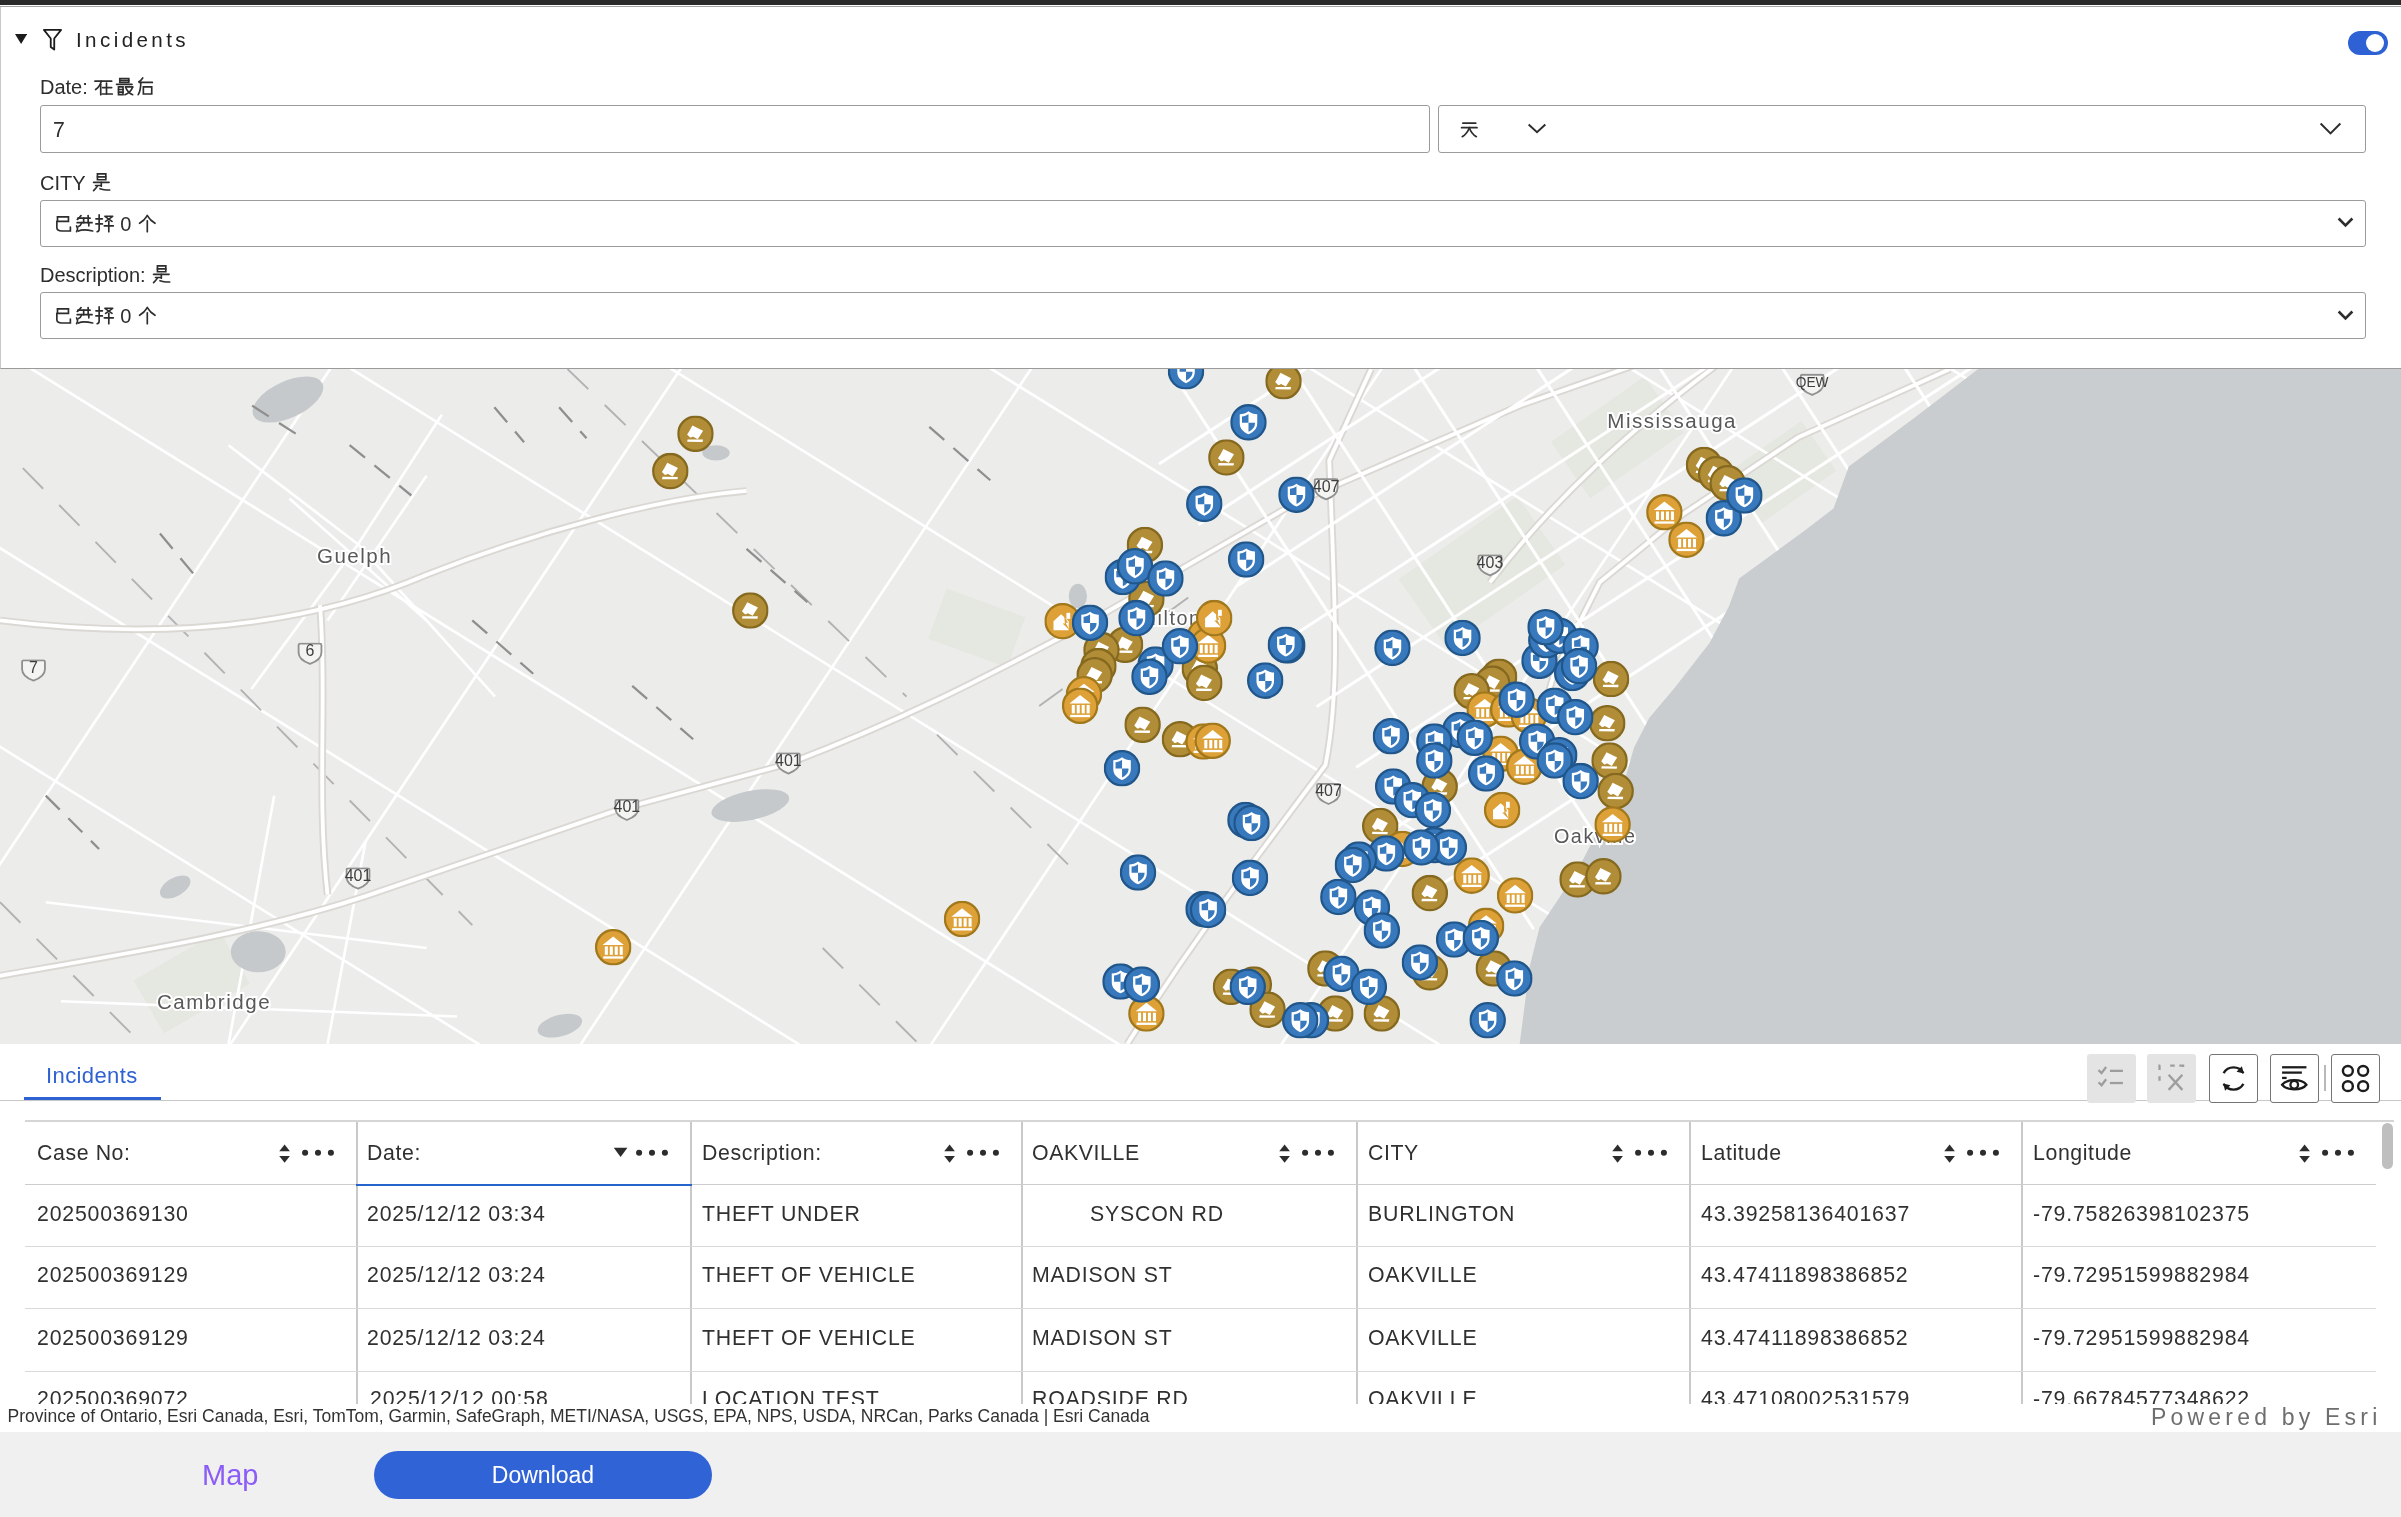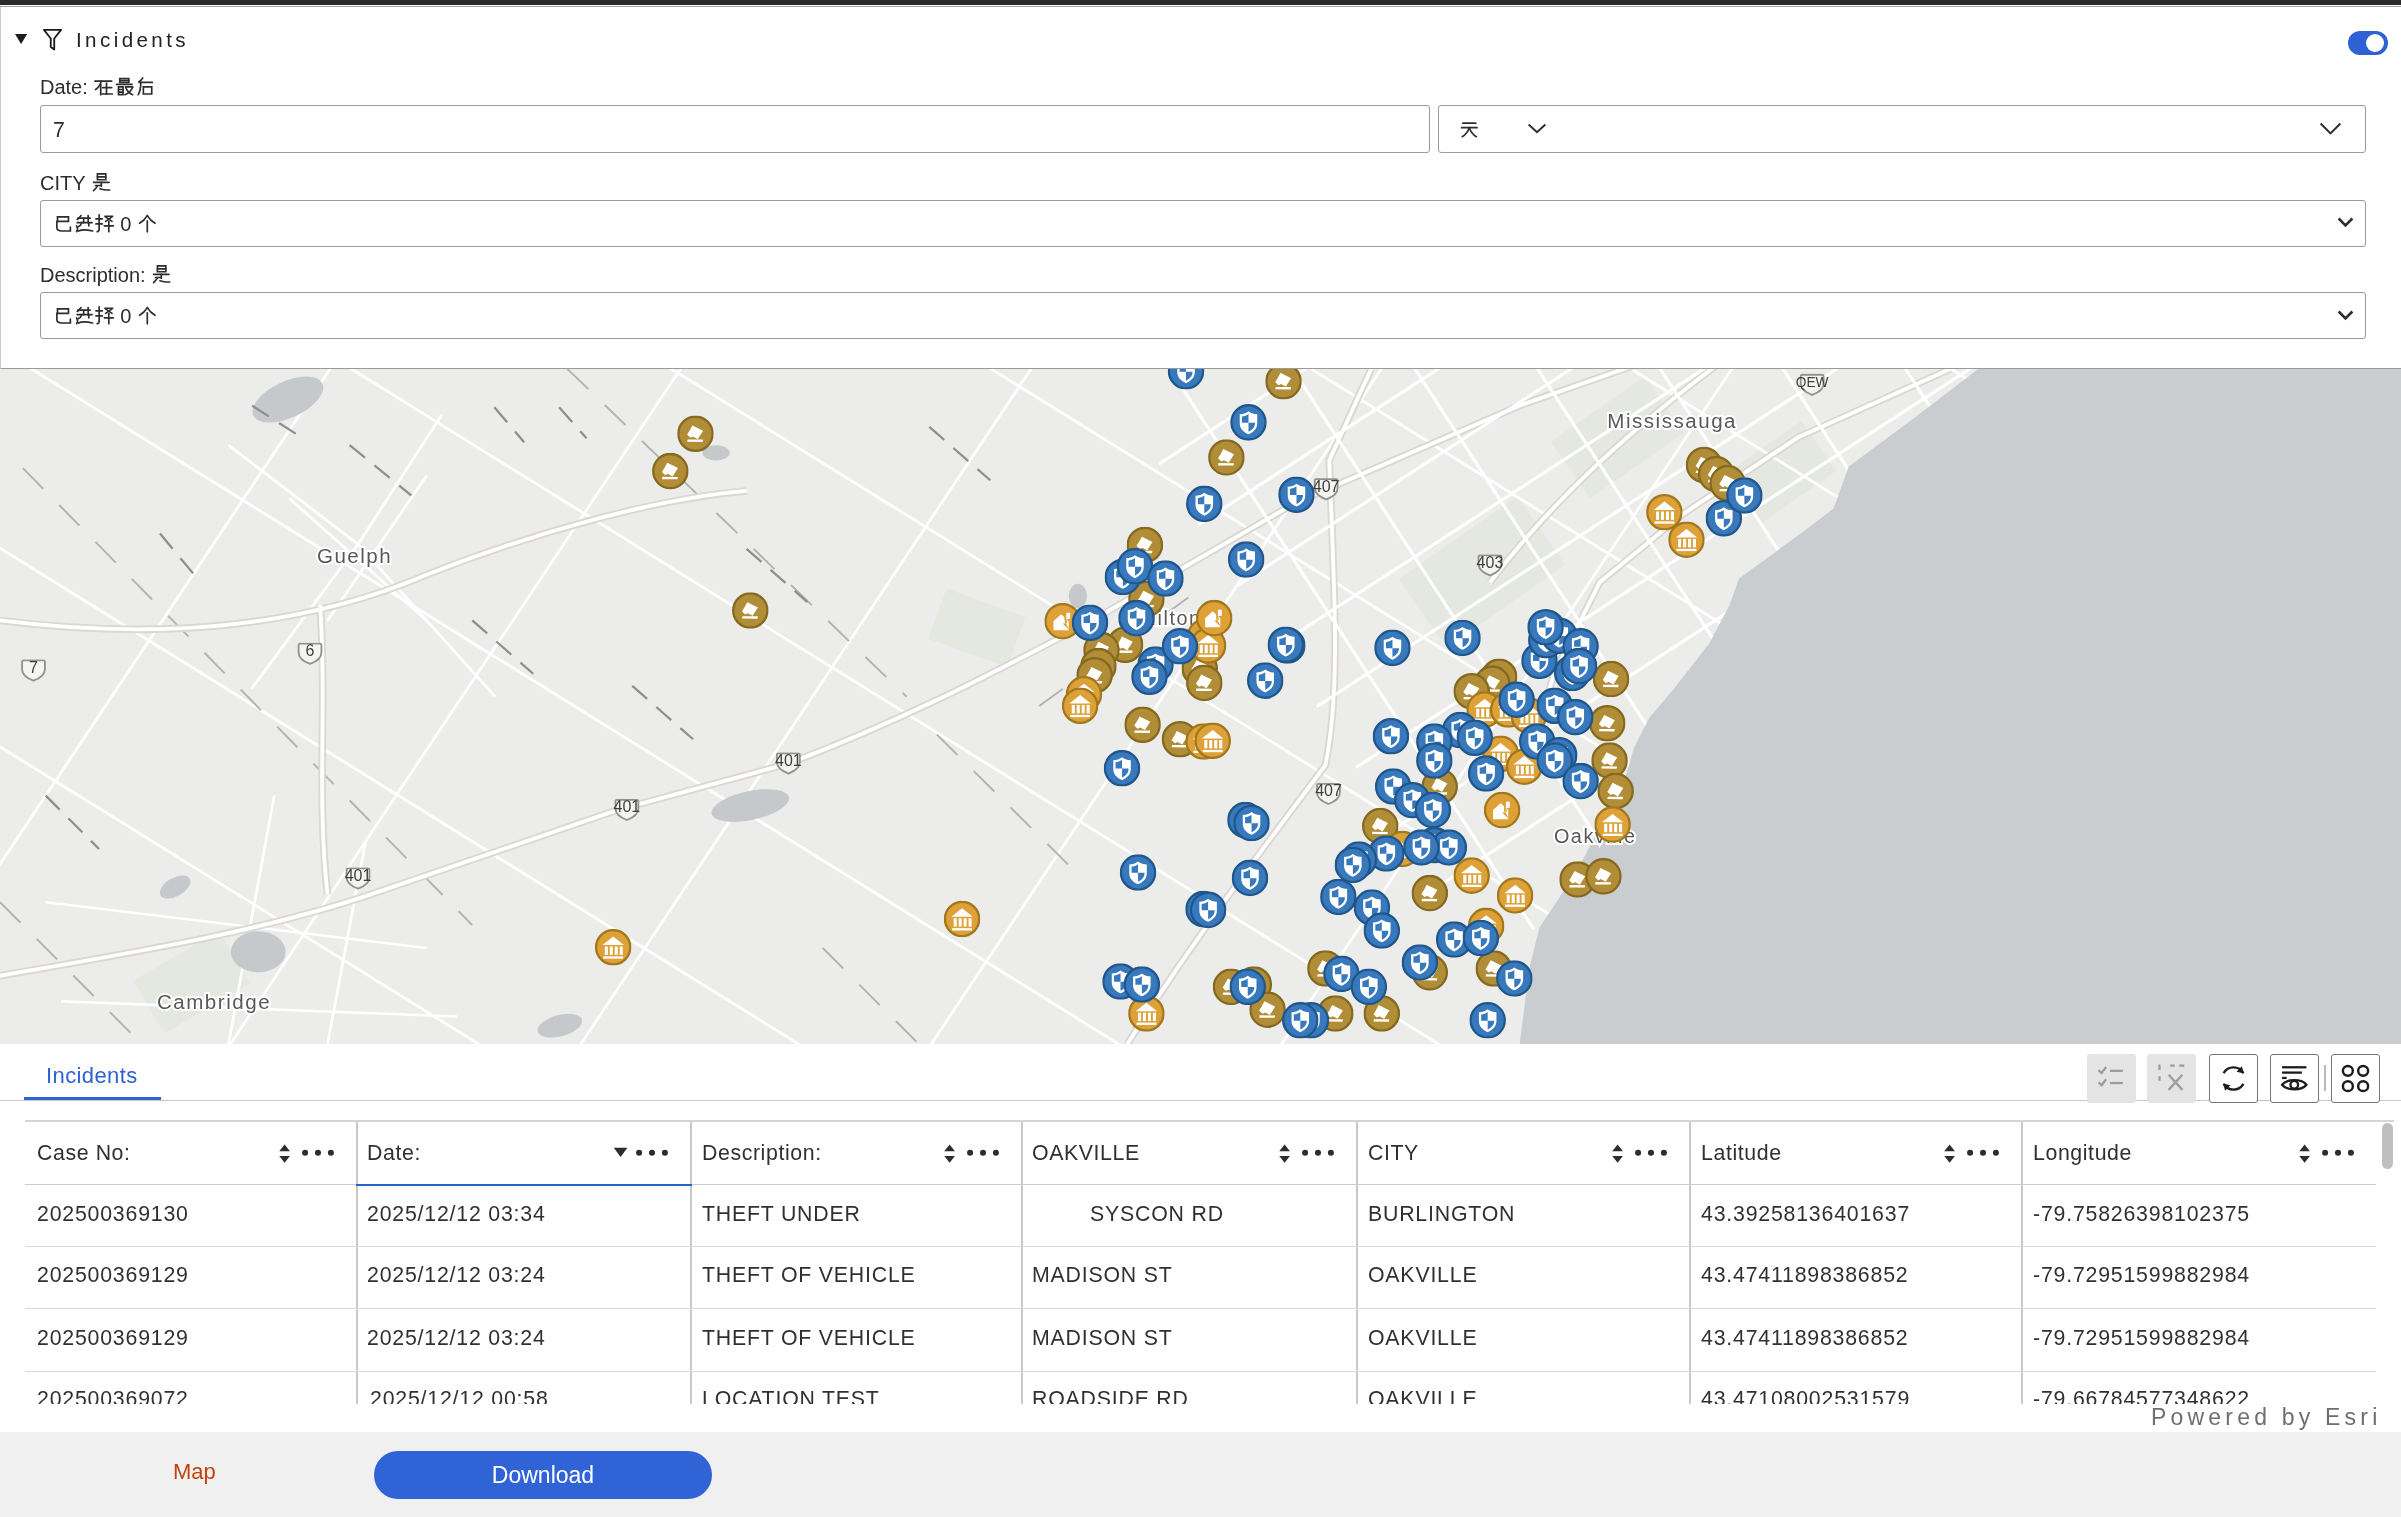--- a/index.html
+++ b/index.html
@@ -608,18 +608,19 @@
 <div class="dcell" style="left:702px;top:1387px">LOCATION TEST</div>
 <div class="dcell" style="left:1032px;top:1387px">ROADSIDE RD</div>
 <div class="dcell" style="left:1368px;top:1387px">OAKVILLE</div>
 <div class="dcell" style="left:1701px;top:1387px">43.47108002531579</div>
 <div class="dcell" style="left:2033px;top:1387px">-79.66784577348622</div>
 <div class="rowline" style="top:1246px"></div>
 <div class="rowline" style="top:1308px"></div>
 <div class="rowline" style="top:1371px"></div>
 <div class="abs" style="left:2382px;top:1123px;width:11.4px;height:46px;border-radius:6.1px;background:#bfbfbf"></div>
 <div class="abs" id="attrib"></div>
+<div class="abs" style="left:7.6px;top:1406px;font-size:17.5px;color:#323232;white-space:nowrap">Province of Ontario, Esri Canada, Esri, TomTom, Garmin, SafeGraph, METI/NASA, USGS, EPA, NPS, USDA, NRCan, Parks Canada | Esri Canada</div>
 <div class="abs" style="left:2151px;top:1404px;font-size:23px;color:#6e6e6e;letter-spacing:4.2px;white-space:nowrap">Powered by Esri</div>
 <div class="abs" id="footer"></div>
-<div class="abs" style="left:173px;top:1459px;font-size:22px;color:#c2410c">Map</div>
+<div class="abs" style="left:202px;top:1459px;font-size:29px;color:#8b5cf6">Map</div>
 <div class="abs" style="left:374px;top:1451px;width:338px;height:48px;border-radius:24.4px;background:#2f63d6"></div>
 <div class="abs" style="left:374px;top:1462px;width:338px;text-align:center;font-size:23px;color:#fff">Download</div>
 </div>
 
 </body></html>

